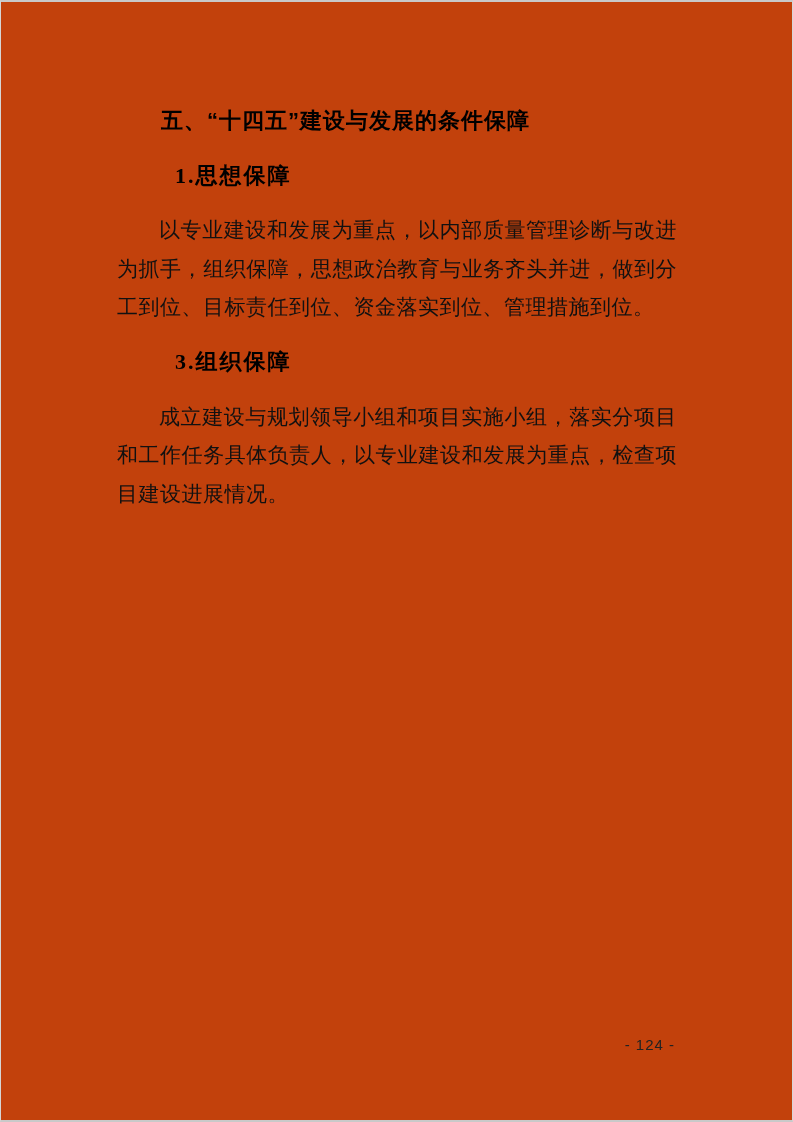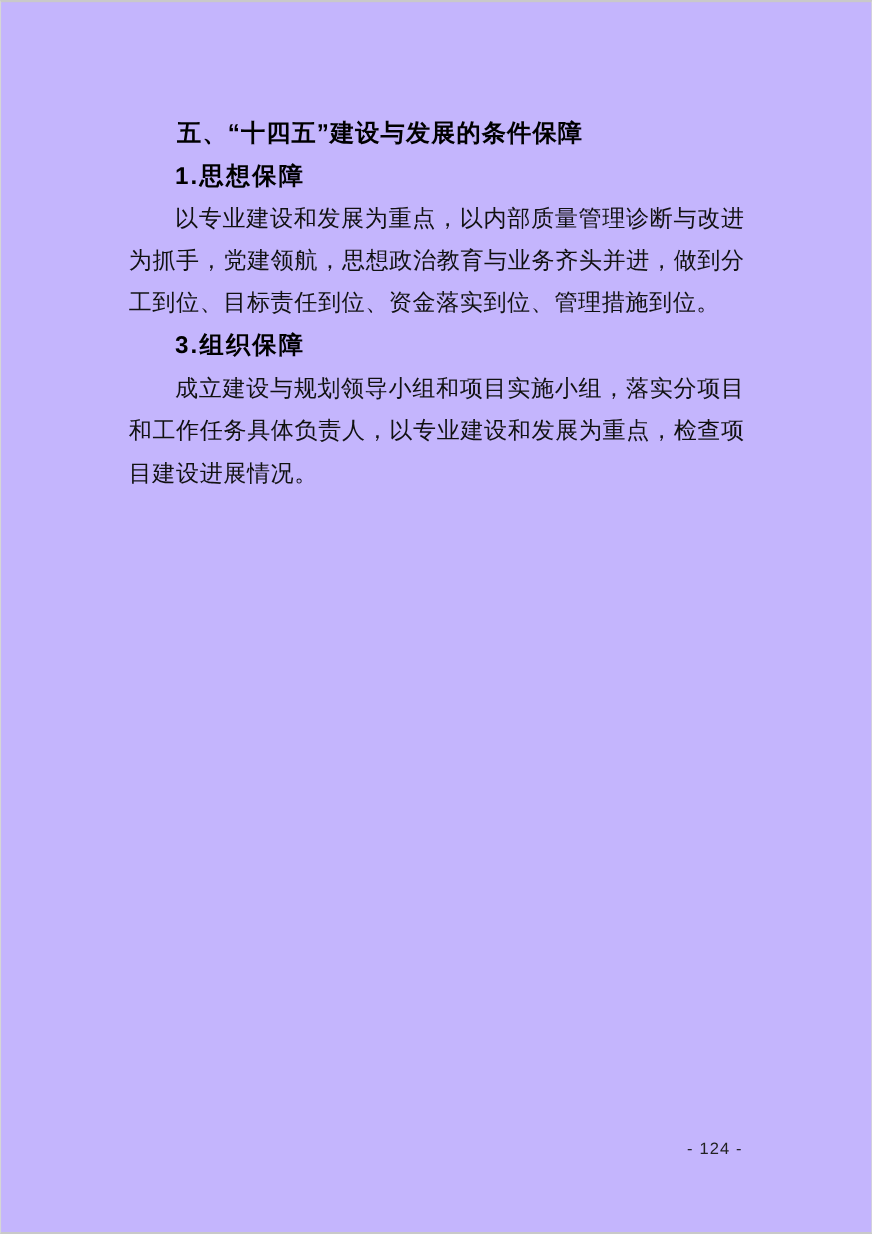--- a/index.html
+++ b/index.html
@@ -5,21 +5,21 @@
   html, body {
     margin: 0;
     padding: 0;
     background: #ffffff;
   }
   .page {
     position: relative;
     width: 793px;
     height: 1122px;
     box-sizing: border-box;
-    background: #c4b5fd;
+    background: #c2410c;
     border: 1px solid #d6d6d6;
     border-top: 2px solid #c9c9c9;
     border-bottom: 2px solid #c9c9c9;
     overflow: hidden;
     font-family: "Liberation Serif", serif;
     color: #111111;
   }
   .content {
     position: absolute;
     left: 116px;
@@ -30,23 +30,23 @@
     margin: 0;
     padding-left: 44px;
     font-family: "Liberation Sans", sans-serif;
     font-weight: 700;
     font-size: 22px;
     line-height: 38.6px;
     letter-spacing: 1px;
     color: #000000;
   }
   .sec-title {
-    margin: 0;
+    margin: 16px;
     padding-left: 42px;
-    font-family: Liberation Sans, sans-serif;
+    font-family: Liberation Serif, serif;
     font-weight: 700;
     font-size: 22px;
     line-height: 38.6px;
     letter-spacing: 2px;
     color: #000000;
   }
   .para {
     margin: 0;
     font-size: 21px;
     line-height: 38.6px;
@@ -67,21 +67,21 @@
 </style>
 </head>
 <body>
 
 <div class="page">
   <div class="content">
 
     <h1 class="heading">五、“十四五”建设与发展的条件保障</h1>
 
     <h2 class="sec-title">1.思想保障</h2>
-    <p class="para">以专业建设和发展为重点，以内部质量管理诊断与改进为抓手，党建领航，思想政治教育与业务齐头并进，做到分工到位、目标责任到位、资金落实到位、管理措施到位。</p>
+    <p class="para">以专业建设和发展为重点，以内部质量管理诊断与改进为抓手，组织保障，思想政治教育与业务齐头并进，做到分工到位、目标责任到位、资金落实到位、管理措施到位。</p>
 
     <h2 class="sec-title">3.组织保障</h2>
     <p class="para">成立建设与规划领导小组和项目实施小组，落实分项目和工作任务具体负责人，以专业建设和发展为重点，检查项目建设进展情况。</p>
 
 
   </div>
 
   <div class="pagenum">- 124 -</div>
 </div>
 

